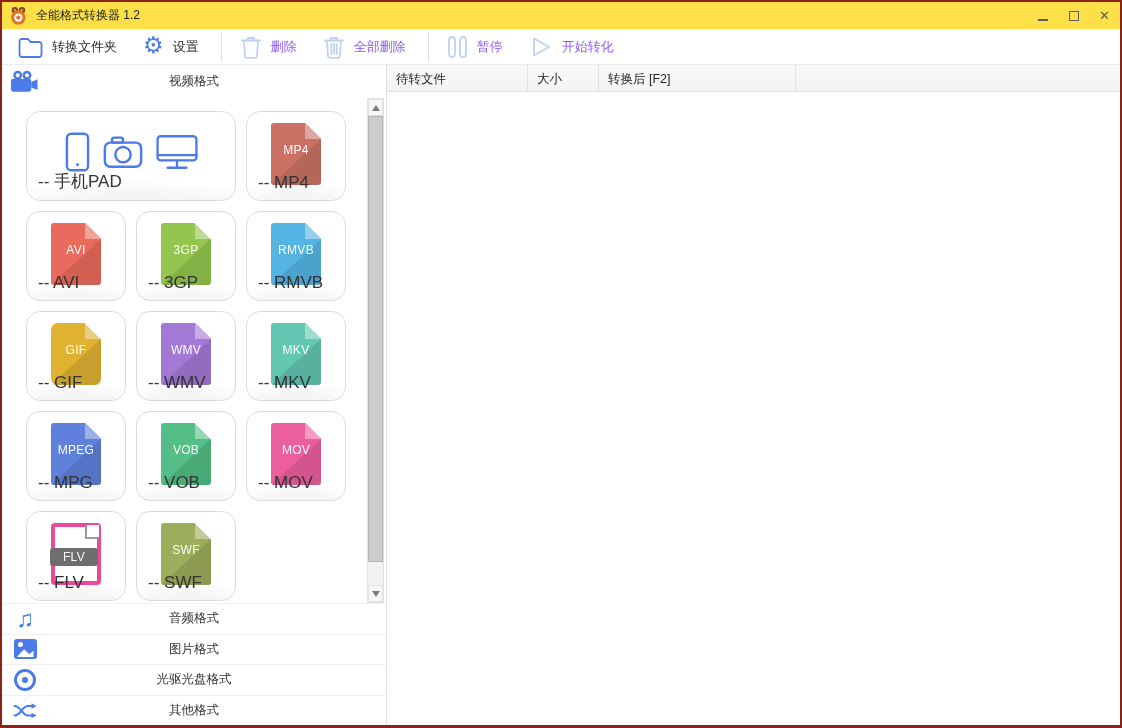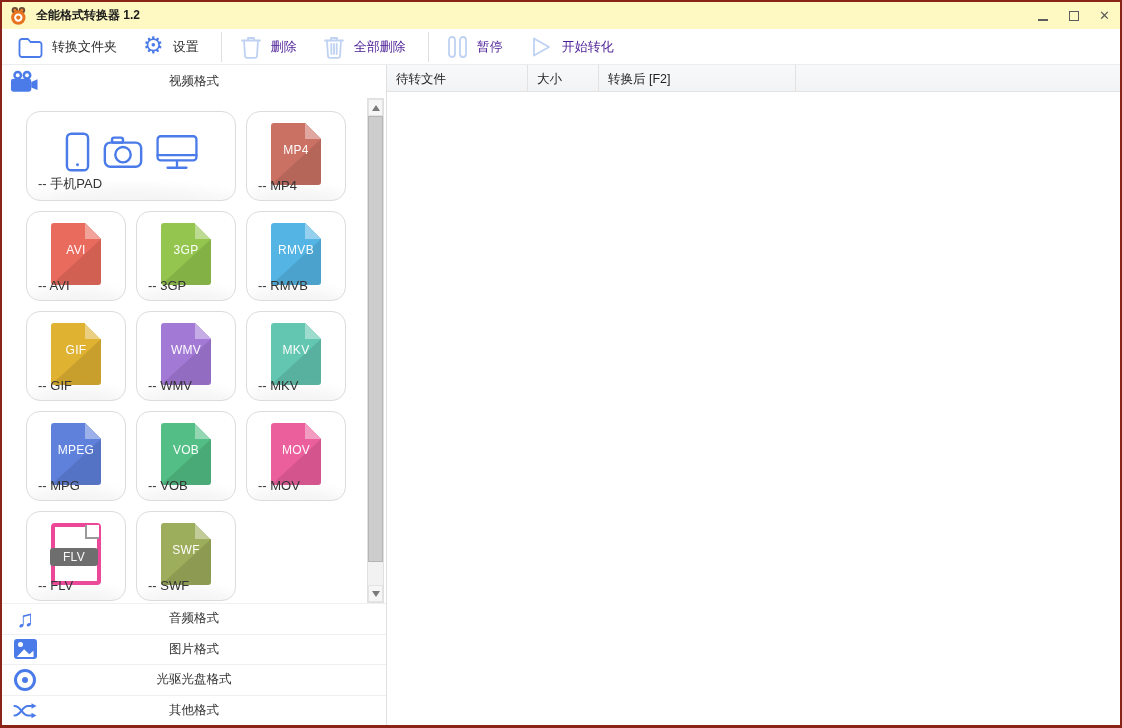--- a/index.html
+++ b/index.html
@@ -2,33 +2,33 @@
 <html><head>
 <meta charset="utf-8">
 <style>
   * { margin:0; padding:0; box-sizing:border-box; }
   html,body { width:1122px; height:728px; overflow:hidden; background:#fff;
               font-family:"Liberation Sans","DejaVu Sans",sans-serif; }
   .window { width:1122px; height:728px; border:2px solid #8a2318; border-bottom-width:3px;
             background:#fff; position:relative; display:flex; flex-direction:column; }
 
   
-  .titlebar { height:27px; display:flex; align-items:center; padding-left:7px; background:#fef9c3; flex:0 0 auto;font-weight:bold; }
+  .titlebar { height:27px; display:flex; align-items:center; padding-left:7px; background:#fde047; flex:0 0 auto; }
   .app-icon { width:19px; height:19px; display:inline-block; }
   .app-title { font-size:12px; color:#1c1c1c; margin-left:8px; }
   .win-controls { margin-left:auto; display:flex; height:100%; }
   .win-btn { width:31px; height:100%; display:flex; align-items:center; justify-content:center; color:#5c5c5c; cursor:default; }
   .glyph-min { width:10px; height:2px; background:#5c5c5c; margin-top:8px; }
   .glyph-max { width:10px; height:10px; border:1.5px solid #5c5c5c; }
   .glyph-close { font-size:13px; color:#5c5c5c; line-height:1; }
 
   
   .toolbar { height:35px; display:flex; align-items:center; padding-left:16px; background:#fff; flex:0 0 auto; }
   .tb-btn { display:flex; align-items:center; gap:9px; margin-right:26px; font-size:13px; color:#2b2b2b; white-space:nowrap;text-align:right; }
-  .tb-btn.disabled { color:#4c1d95; }
+  .tb-btn.disabled { color:#8b5cf6; }
   .tb-btn svg { display:block; }
   .tb-sep { width:1px; height:30px; background:#dfdfdf; margin:0 18px 0 -4px; }
   .gear-glyph { font-size:23px; color:#4a7be8; line-height:1; margin-top:-2px; }
 
   
   .content { flex:1 1 auto; display:flex; min-height:0; border-top:1px solid #ececec; }
   .sidebar { width:385px; flex:0 0 auto; display:flex; flex-direction:column; border-right:1px solid #e0e0e0; }
   .main { flex:1 1 auto; display:flex; flex-direction:column; min-width:0; }
 
   
@@ -37,21 +37,21 @@
   .side-header .hdr-label { width:100%; text-align:center; font-size:12.5px; color:#333; }
 
   
   .grid-region { height:505px; position:relative; flex:0 0 auto; overflow:hidden; }
   .format-grid { position:absolute; left:24px; top:13px; display:grid;
                  grid-template-columns:100px 100px 100px; grid-auto-rows:90px; gap:10px; }
   .card { position:relative; border:1px solid #dcdcdc; border-radius:14px; background:#fff; cursor:pointer; overflow:hidden; }
   .card.wide { grid-column:span 2; }
   .card .wave { position:absolute; left:-12%; right:-12%; top:50%; height:58%; pointer-events:none;
                 background:radial-gradient(105% 150% at 50% 150%, rgba(110,110,110,0.16) 0%, rgba(160,160,160,0.09) 52%, rgba(255,255,255,0) 70%); }
-  .card-label { position:absolute; left:11px; bottom:7px; font-size:13px; color:#333; }
+  .card-label { position:absolute; left:11px; bottom:7px; font-size:17px; color:#333; }
   .icon-wrap { height:62px; margin-top:11px; display:flex; align-items:center; justify-content:center; gap:13px; }
 
   .file-icon { position:relative; width:50px; height:62px; border-radius:3px; }
   .file-icon .shade { position:absolute; inset:0; border-radius:3px; background:rgba(0,0,0,0.10);
                       -webkit-clip-path:polygon(100% 26%,100% 100%,0 100%); clip-path:polygon(100% 26%,100% 100%,0 100%); }
   .file-icon .fold { position:absolute; top:0; right:0; width:16px; height:16px;
                      background:linear-gradient(to bottom left, #fff 50%, rgba(255,255,255,0.38) 50%); }
   .file-icon .badge { position:absolute; left:0; right:0; top:20px; text-align:center; color:rgba(255,255,255,0.97);
                       font-size:12px; font-weight:normal; letter-spacing:0.3px; z-index:2; }
   .file-icon.flv { background:#fff; border:4px solid #ec4899; border-radius:4px; }
@@ -259,21 +259,21 @@
         <span class="shade"></span>
         <span class="fold"></span>
         <span class="badge">RMVB</span>
       </div>
     </div>
     <div class="wave"></div>
     <div class="card-label">-- RMVB</div>
   </div>
             <div class="card">
     <div class="icon-wrap">
-      <div class="file-icon" style="background: rgb(223, 178, 50);">
+      <div class="file-icon" style="background: rgb(223, 178, 50); border-radius: 7px;">
         <span class="shade"></span>
         <span class="fold"></span>
         <span class="badge">GIF</span>
       </div>
     </div>
     <div class="wave"></div>
     <div class="card-label">-- GIF</div>
   </div>
             <div class="card">
     <div class="icon-wrap">

